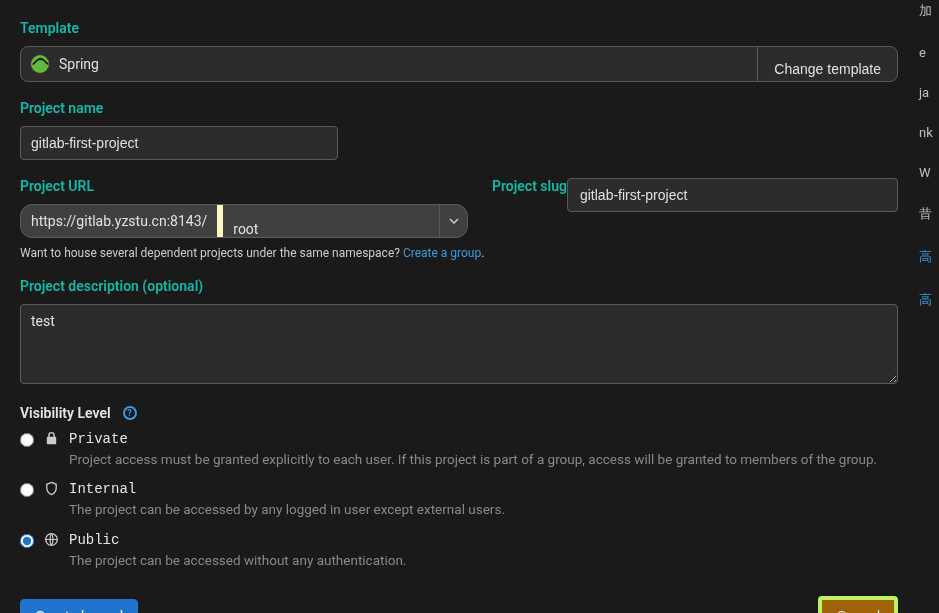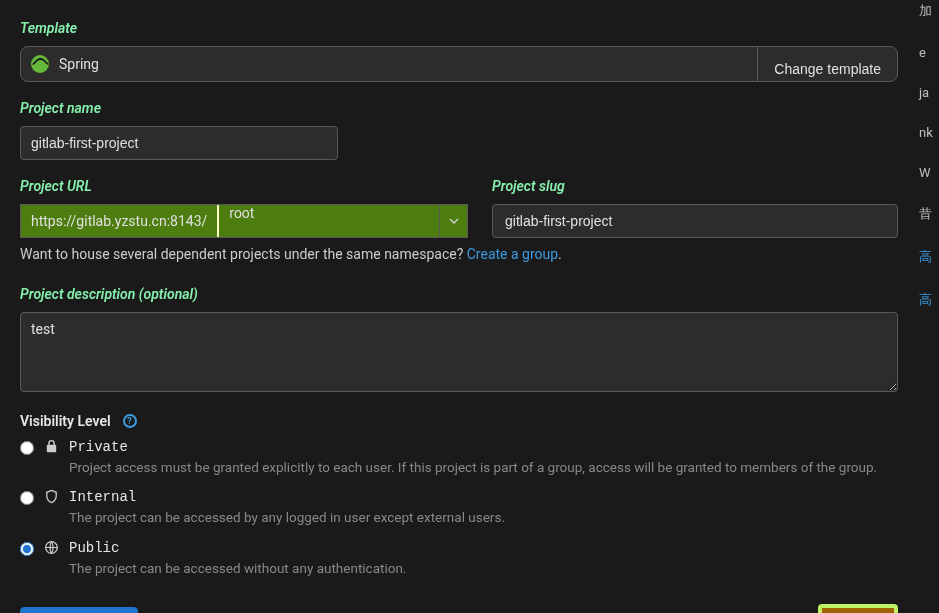--- a/index.html
+++ b/index.html
@@ -12,22 +12,21 @@
       height: 613px;
       position: relative;
       overflow: hidden;
     }
     .form-container { padding: 20px; width: 918px; }
     .form-group { margin-bottom: 18px; }
     .form-label {
       display: block;
       font-weight: 600;
       margin-bottom: 10px;
-      color: #86efac;
-      font-style: italic;
+      color: #14b8a6;
     }
     .template-box {
       display: flex;
       align-items: center;
       border: 1px solid #5a5a5a;
       border-radius: 8px;
       background: #2c2c2c;
       height: 36px;
     }
     .template-name-wrap {
@@ -73,41 +72,41 @@
       height: 34px;
       background: #2c2c2c;
       border: 1px solid #5a5a5a;
       border-radius: 4px;
       color: #e0e0e0;
       padding: 0 10px;
       font-size: 14px;
     }
     .url-row { display: flex; gap: 24px; margin-bottom: 8px; }
     .url-left { display: flex; flex-direction: column; }
-    .url-right { flex: 1; display: flex; flex-direction: column; }
+    .url-right { flex: 1; display: flex; flex-direction: row; }
     .url-input-group {
       display: flex;
       border: 1px solid #5a5a5a;
-      border-radius: 0;
-      background: #4d7c0f;
+      border-radius: 12px;
+      background: #404040;
       height: 34px;
       width: 448px;
     }
     .url-prefix {
       padding: 0 10px;
       display: flex;
       align-items: center;
       color: #e0e0e0;
       font-size: 14px;
     }
     .url-select-wrap {
       flex: 1;
       display: flex;
-      align-items: flex-start;
-      border-left: 2px solid #fef9c3;
+      align-items: flex-end;
+      border-left: 6px solid #fef9c3;
       position: relative;
     }
     .url-select {
       flex: 1;
       padding: 0 10px;
       color: #e0e0e0;
     }
     .url-chevron-box {
       width: 28px;
       height: 100%;
@@ -121,22 +120,22 @@
       height: 34px;
       background: #2c2c2c;
       border: 1px solid #5a5a5a;
       border-radius: 4px;
       color: #e0e0e0;
       padding: 0 12px;
       font-size: 14px;
     }
     .hint-text {
       color: #ccc;
-      font-size: 14px;
-      margin-bottom: 24px;
+      font-size: 12px;
+      margin-bottom: 18px;
     }
     .hint-link {
       color: #3b9ae0;
       text-decoration: none;
       cursor: pointer;
     }
     .textarea {
       width: 100%;
       height: 80px;
       background: #2c2c2c;

